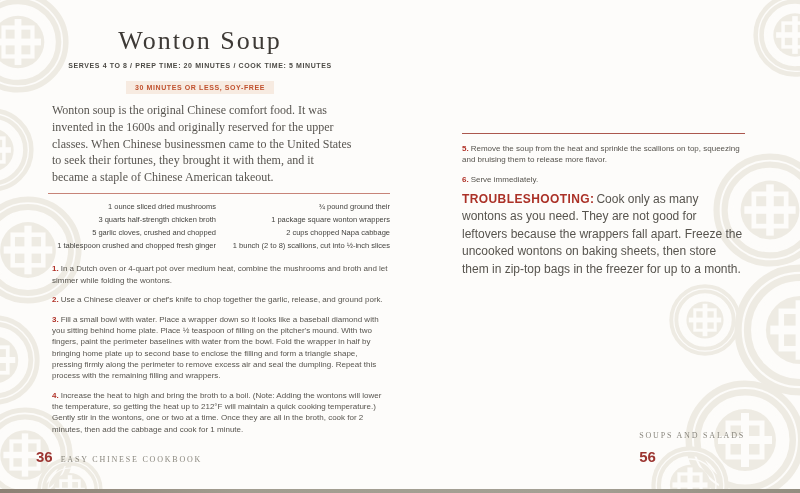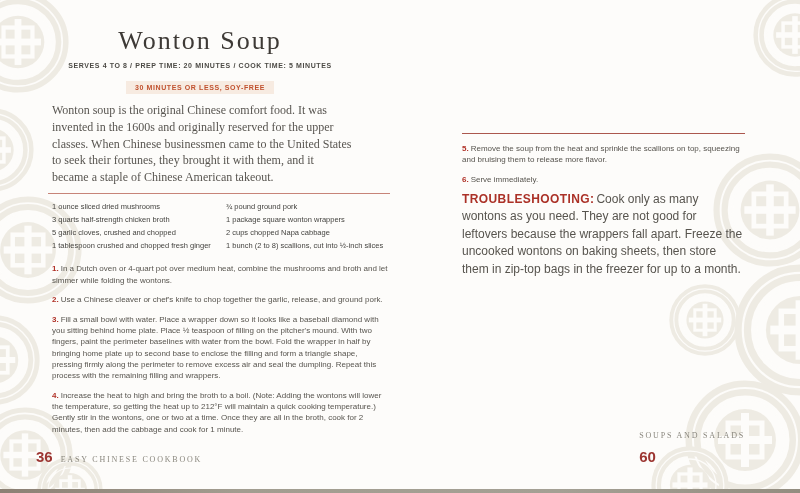--- a/index.html
+++ b/index.html
@@ -38,21 +38,21 @@
     color:#585550;
   }
   .rule{
     border:none;border-top:1.5px solid rgba(166,58,40,.62);
     margin:7px 10px 8px 48px;
   }
   .page-right .rule{margin:133px 55px 9px 62px;border-top-color:rgba(150,45,35,.8);}
 
   .ingredients{
     display:flex;margin:0 10px 9px 52px;gap:10px;
-    font-size:7.5px;line-height:1.35;color:#454440;
+    font-size:7.5px;line-height:1.35;color:#454440;text-align:right;
   }
   .ing-col{width:50%;}
   .ing-item{padding-left:9px;text-indent:-9px;margin-bottom:3px;}
 
   .steps{margin:0 12px 0 52px;font-size:8px;line-height:1.42;color:#57544e;}
   .page-right .steps{margin:0 55px 0 62px;}
   .step{margin-bottom:6px;}
   .step-num{color:#b03127;font-weight:bold;margin-right:2px;}
 
   .troubleshooting{
@@ -114,21 +114,21 @@
   <hr class="rule">
 
   <div class="ingredients">
     <div class="ing-col">
       <div class="ing-item">1 ounce sliced dried mushrooms</div>
       <div class="ing-item">3 quarts half-strength chicken broth</div>
       <div class="ing-item">5 garlic cloves, crushed and chopped</div>
       <div class="ing-item">1 tablespoon crushed and chopped fresh ginger</div>
     </div>
     <div class="ing-col">
-      <div class="ing-item">¾ pound ground pork</div>
+      <div class="ing-item">¾ pound ground their</div>
       <div class="ing-item">1 package square wonton wrappers</div>
       <div class="ing-item">2 cups chopped Napa cabbage</div>
       <div class="ing-item">1 bunch (2 to 8) scallions, cut into ½-inch slices</div>
     </div>
   </div>
 
   <div class="steps">
     <p class="step"><span class="step-num">1.</span><span>In a Dutch oven or 4-quart pot over medium heat, combine the mushrooms and broth and let simmer while folding the wontons.</span></p>
     <p class="step"><span class="step-num">2.</span><span>Use a Chinese cleaver or chef's knife to chop together the garlic, release, and ground pork.</span></p>
     <p class="step"><span class="step-num">3.</span><span>Fill a small bowl with water. Place a wrapper down so it looks like a baseball diamond with you sitting behind home plate. Place ½ teaspoon of filling on the pitcher's mound. With two fingers, paint the perimeter baselines with water from the bowl. Fold the wrapper in half by bringing home plate up to second base to enclose the filling and form a triangle shape, pressing firmly along the perimeter to remove excess air and seal the dumpling. Repeat this process with the remaining filling and wrappers.</span></p>
@@ -148,17 +148,17 @@
     <p class="step"><span class="step-num">5.</span><span>Remove the soup from the heat and sprinkle the scallions on top, squeezing and bruising them to release more flavor.</span></p>
     <p class="step"><span class="step-num">6.</span><span>Serve immediately.</span></p>
   </div>
 
   <p class="troubleshooting">
     <span class="ts-label">TROUBLESHOOTING:</span><span>Cook only as many wontons as you need. They are not good for leftovers because the wrappers fall apart. Freeze the uncooked wontons on baking sheets, then store them in zip-top bags in the freezer for up to a month.</span>
   </p>
 
   <div class="footer footer-right">
     <span class="running-title">SOUPS AND SALADS</span>
-    <span class="folio">60</span>
+    <span class="folio">56</span>
   </div>
 </div>
 
 <div class="bottom-edge"></div>
 
 </body></html>

